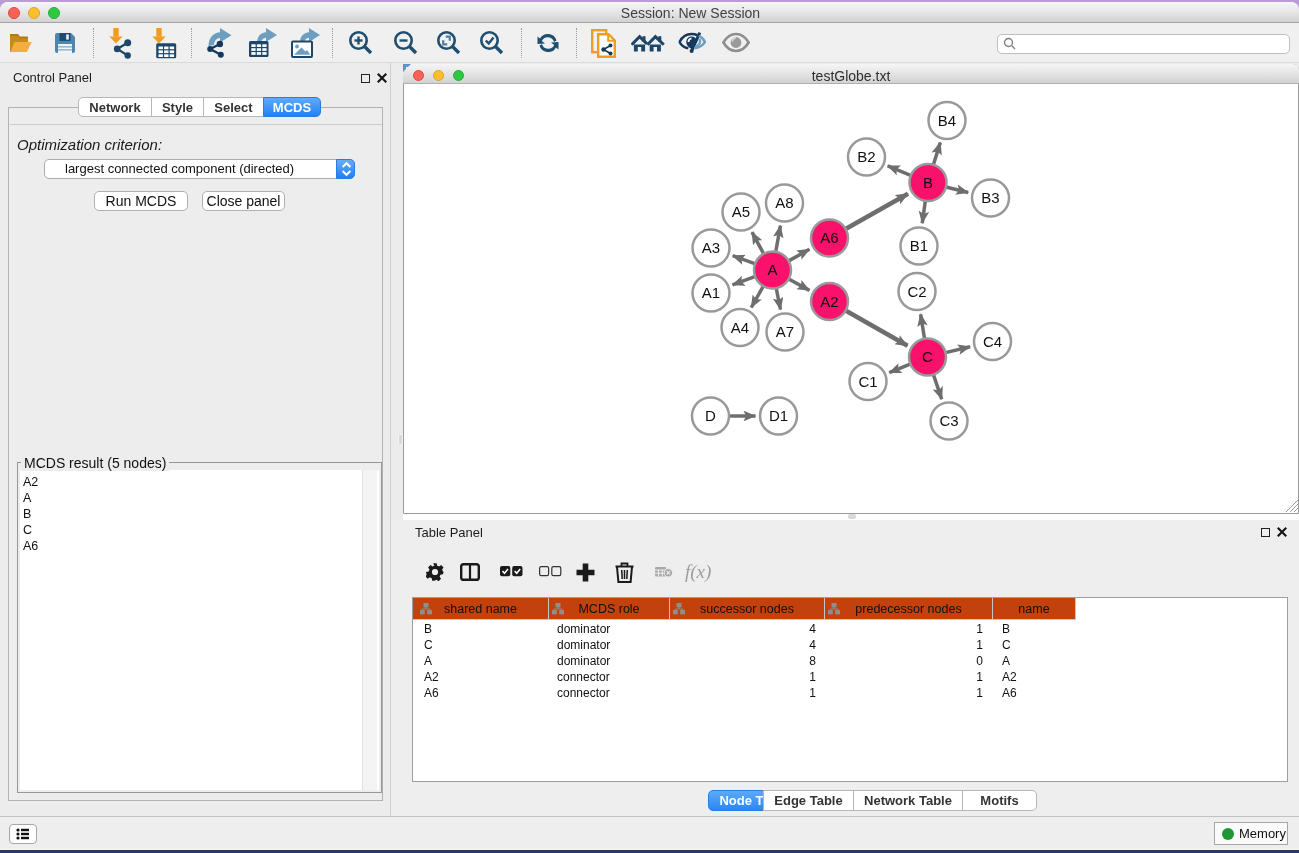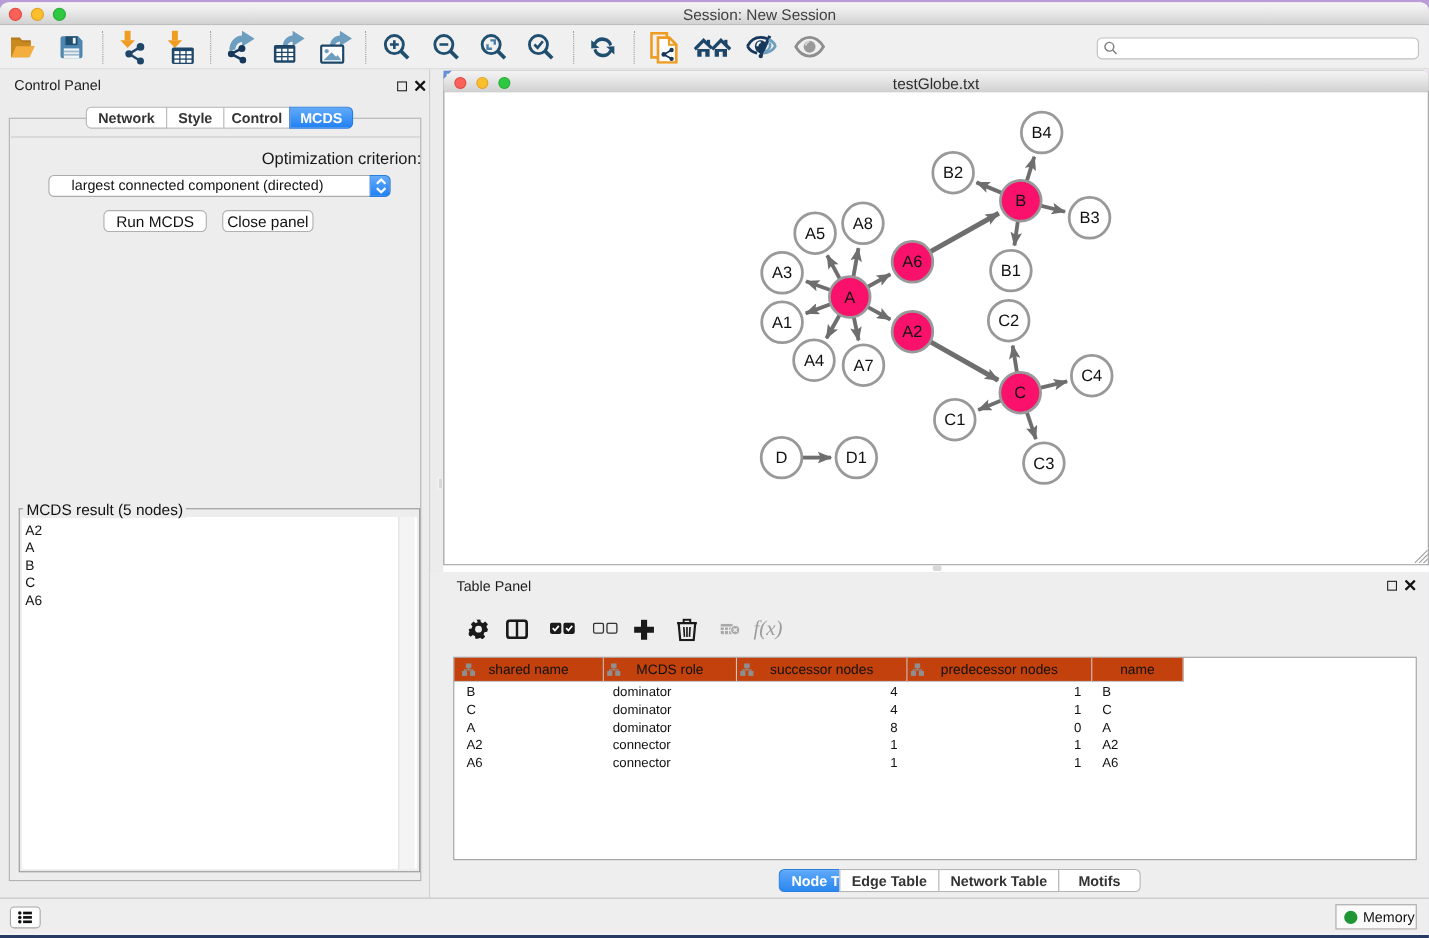--- a/index.html
+++ b/index.html
@@ -23,21 +23,21 @@
   
   #dockline { left:390px; top:63px; width:1px; height:753px; background:#cfcfcf; }
   #cp-title { left:13px; top:70px; font-size:13px; color:#1c1c1c; }
   .sqbtn { width:9px; height:9px; border:1.5px solid #222; }
   #cpanel { left:8px; top:107px; width:375px; height:694px; border:1px solid #b2b2b2;
       background:#ededed; }
   #cpline { left:10px; top:124px; width:372px; height:1px; background:#cccccc; }
   .seg { top:97px; height:20px; background:#fff; border:1px solid #b7b7b7;
       font-size:13px; font-weight:bold; color:#333; text-align:center; line-height:19px; }
   .segsel { background:linear-gradient(#62aaf9,#2181f5); color:#fff; border-color:#2a7de0; }
-  #optlabel { left:17px; top:136px; width:366px; text-align:right; font-size:15px; color:#1a1a1a; }
+  #optlabel { left:17px; top:136px; width:366px; text-align:left; font-size:15px; color:#1a1a1a;font-style:italic; }
   #dropdown { left:44px; top:159px; width:311px; height:20px; background:#fff;
       border:1px solid #ababab; border-radius:5px; font-size:13px; color:#111;
       line-height:18px; padding-left:20px; }
   #ddcap { right:-1px; top:-1px; width:19px; height:20px; border-radius:0 5px 5px 0;
       background:linear-gradient(#66acf9,#1f80f5); border:1px solid #2a7de0; }
   .btn { top:191px; height:20px; background:#fff; border:1px solid #b0b0b0;
       border-radius:5px; font-size:14px; color:#111; text-align:center; line-height:18px; }
   #resframe { left:17px; top:462px; width:365px; height:331px; border:1px solid #979797; }
   #reslabel { left:21px; top:455px; background:#ededed; padding:0 3px; font-size:14px; color:#111; }
   #reslist { left:20px; top:470px; width:359px; height:320px; background:#fff;
@@ -222,21 +222,21 @@
 
 <div id="cp-title" class="abs">Control Panel</div>
 <div class="abs sqbtn" style="left:361px; top:74px;"></div>
 <svg class="abs" style="left:377px; top:73px;" width="10" height="10" viewBox="0 0 10 10">
 <path d="M1.5,0 L5,3.5 L8.5,0 L10,1.5 L6.5,5 L10,8.5 L8.5,10 L5,6.5 L1.5,10 L0,8.5 L3.5,5 L0,1.5 z" fill="#151515"></path>
   </svg>
 <div id="cpanel" class="abs"></div>
 <div id="cpline" class="abs"></div>
 <div class="abs seg" style="left:78px; width:74px; border-radius:5px 0 0 5px;">Network</div>
 <div class="abs seg" style="left:151px; width:53px;">Style</div>
-<div class="abs seg" style="left:203px; width:61px;">Control</div>
+<div class="abs seg" style="left:203px; width:61px;">Select</div>
 <div class="abs seg segsel" style="left:263px; width:58px; border-radius:0 5px 5px 0;">MCDS</div>
 <div id="optlabel" class="abs">Optimization criterion:</div>
 <div id="dropdown" class="abs">largest connected component (directed)
   <div id="ddcap" class="abs">
       <svg width="19" height="18" viewBox="0 0 19 18">
     <path d="M5.6 7 L9.5 3.2 L13.4 7" fill="none" stroke="#fff" stroke-width="2"></path>
     <path d="M5.6 11 L9.5 14.8 L13.4 11" fill="none" stroke="#fff" stroke-width="2"></path>
   </svg>
     </div>
 </div>

